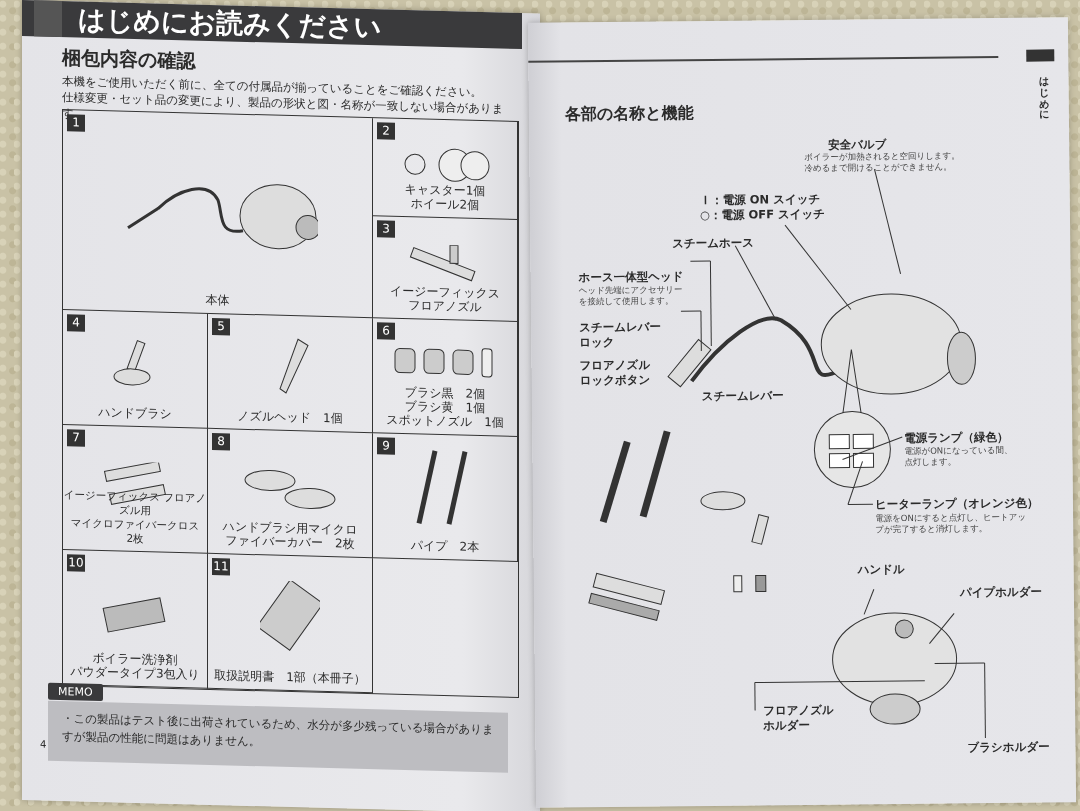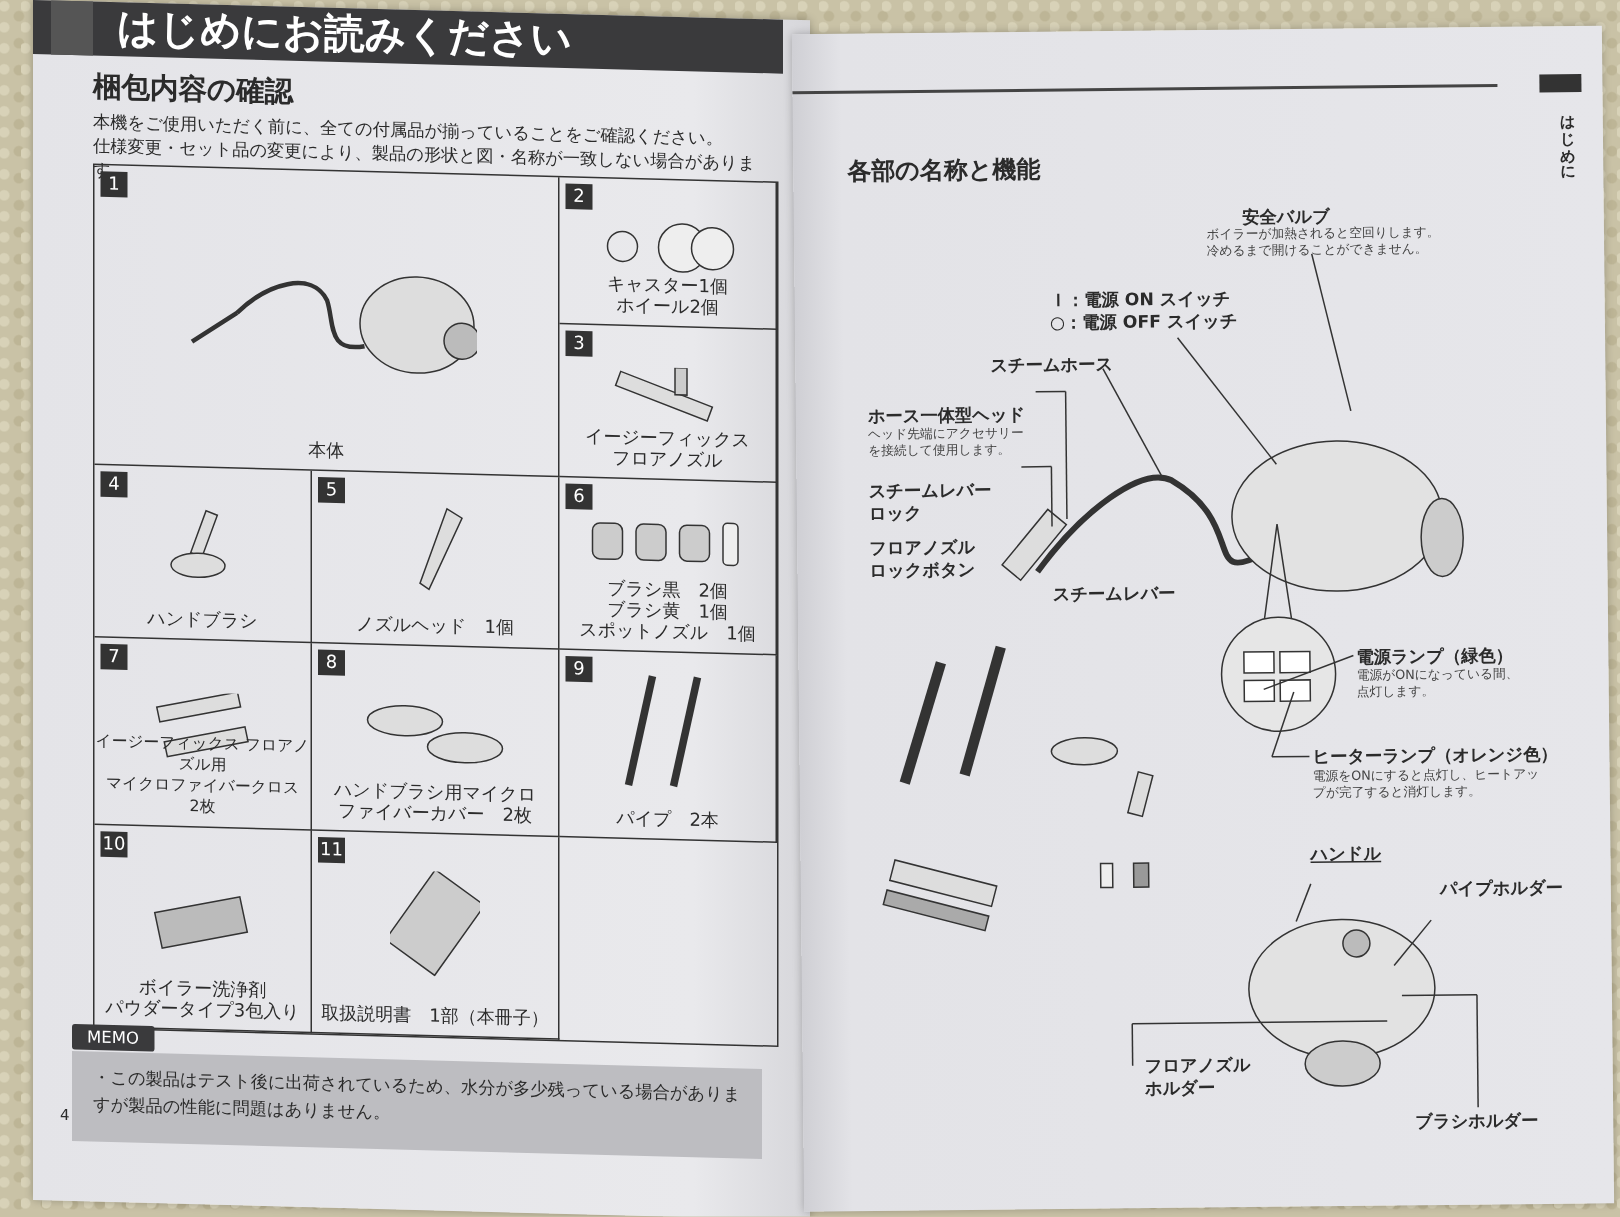--- a/index.html
+++ b/index.html
@@ -213,33 +213,33 @@
       <line x1="220" y1="662" x2="390" y2="662" stroke="#333"></line>
     <line x1="450" y1="720" x2="450" y2="645" stroke="#333"></line>
       <line x1="450" y1="645" x2="400" y2="645" stroke="#333"></line>
   </svg>
 
   <div class="lbl" style="left:275px;top:118px;margin-left:24px;">安全バルブ</div>
   <div class="desc" style="left:275px;top:132px;">ボイラーが加熱されると空回りします。
 冷めるまで開けることができません。</div>
   <div class="lbl" style="left:170px;top:172px;">Ｉ：電源 ON スイッチ
 ○：電源 OFF スイッチ</div>
-  <div class="lbl" style="left:130px;top:215px;">スチームホース</div>
+  <div class="lbl" style="left:142px;top:215px;font-family:Liberation Serif, serif;">スチームホース</div>
   <div class="lbl" style="left:48px;top:248px;">ホース一体型ヘッド</div>
   <div class="desc" style="left:48px;top:263px;">ヘッド先端にアクセサリー
 を接続して使用します。</div>
   <div class="lbl" style="left:48px;top:298px;">スチームレバー
 ロック</div>
   <div class="lbl" style="left:48px;top:336px;">フロアノズル
 ロックボタン</div>
   <div class="lbl" style="left:170px;top:368px;">スチームレバー</div>
   <div class="lbl" style="left:372px;top:412px;">電源ランプ（緑色）</div>
   <div class="desc" style="left:372px;top:427px;">電源がONになっている間、
 点灯します。</div>
   <div class="lbl" style="left:342px;top:478px;">ヒーターランプ（オレンジ色）</div>
   <div class="desc" style="left:342px;top:494px;">電源をONにすると点灯し、ヒートアッ
 プが完了すると消灯します。</div>
-  <div class="lbl" style="left:340px;top:543px;text-decoration:underline;">ハンドル</div>
+  <div class="lbl" style="left:324px;top:543px;">ハンドル</div>
   <div class="lbl" style="left:395px;top:567px;margin-left:31px;">パイプホルダー</div>
   <div class="lbl" style="left:228px;top:683px;">フロアノズル
 ホルダー</div>
-  <div class="lbl" style="left:408px;top:722px;">ブラシホルダー</div>
+  <div class="lbl" style="left:432px;top:722px;">ブラシホルダー</div>
 </div>
 
 </body></html>

